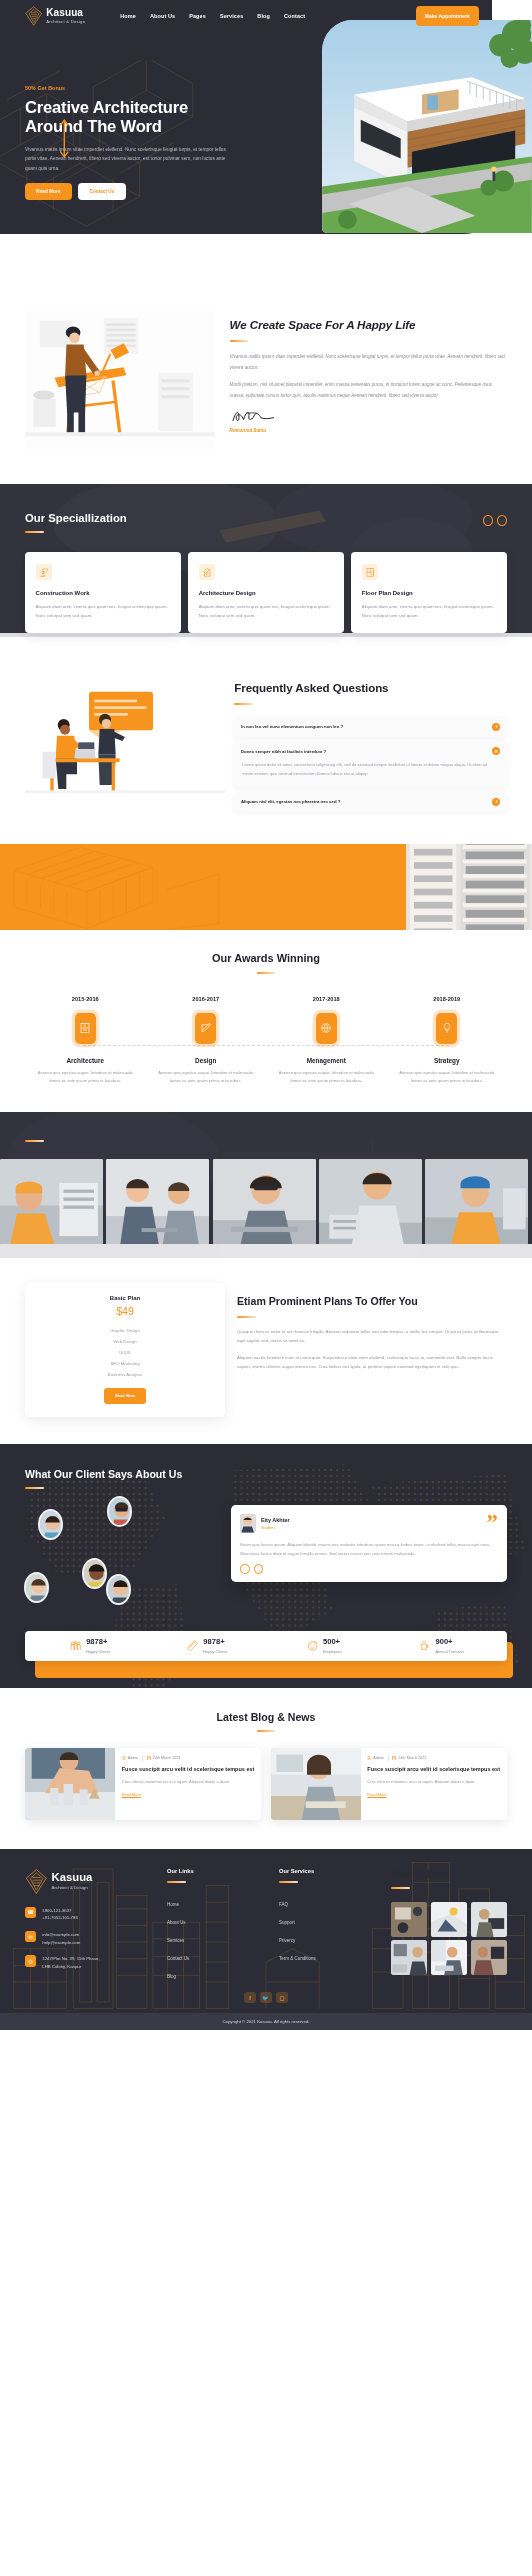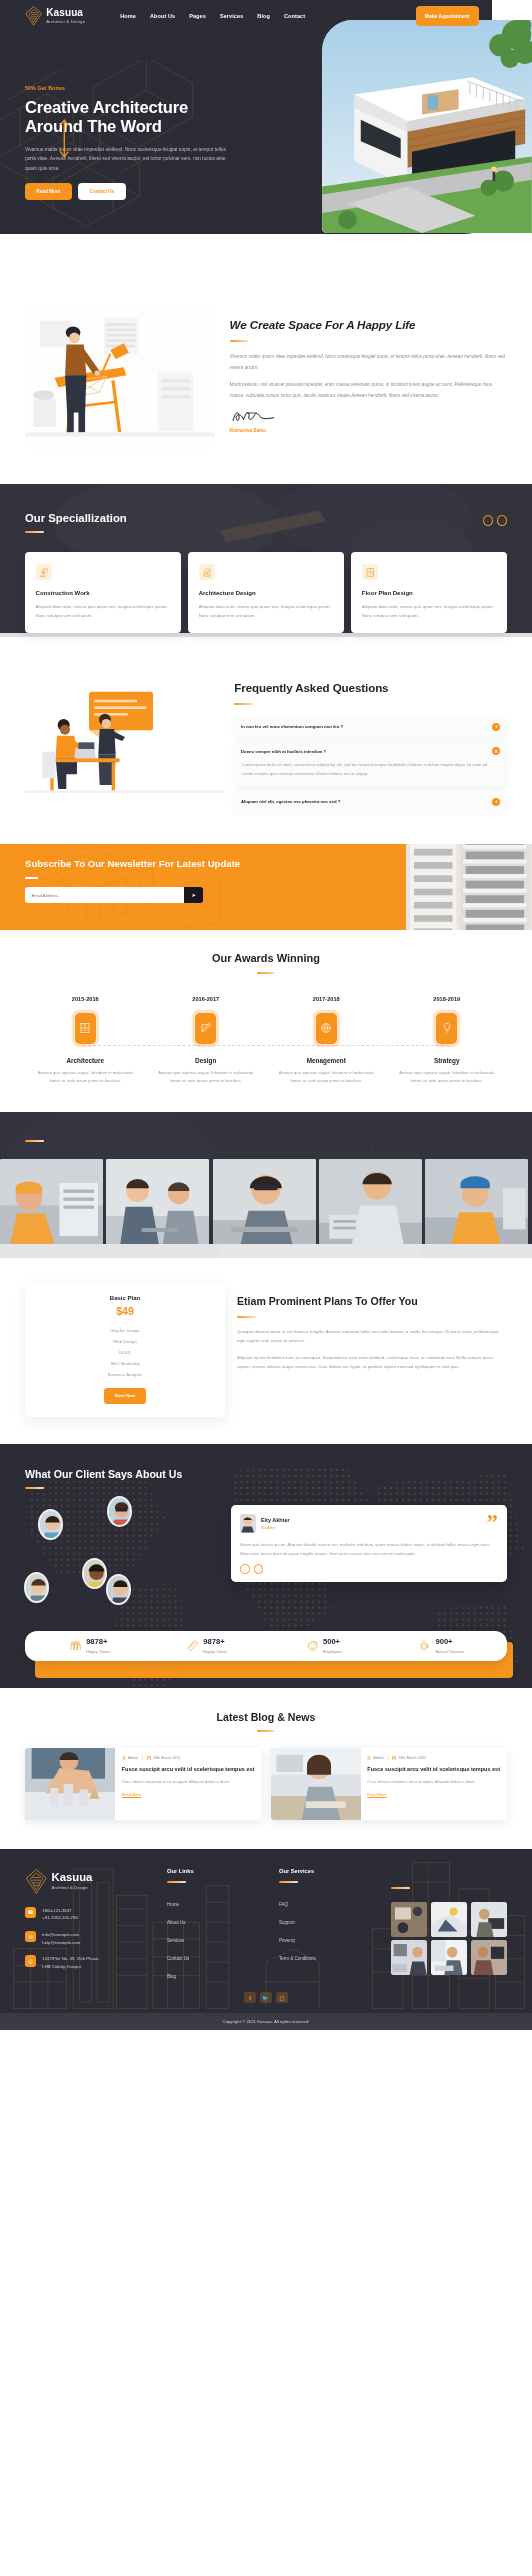--- a/index.html
+++ b/index.html
@@ -172,21 +172,21 @@
   
   .pricing { background:#fff; padding:0 25px 27px; display:flex; gap:12px; align-items:flex-start; }
   .plans { display:flex; gap:8px; flex:0 0 200px; padding-top:2.7px; }
   .plan {
     flex:1; border-radius:4.7px; padding:12px 8px 13.3px; text-align:center;
     box-shadow:0 4px 13.3px rgba(0,0,0,.08); background:#fff;
   }
   .plan.featured { background:#f7941e; margin-top:-5.3px; padding-bottom:17.3px; }
   .plan h3 { font-size:6px; font-weight:bold; color:#22222c; }
   .plan.featured h3 { color:#fff; }
-  .plan .price { font-size:10.6px; font-weight:bold; color:#f7941e; margin-top:4px; }
+  .plan .price { font-size:10.6px; font-weight:normal; color:#f7941e; margin-top:4px; }
   .plan.featured .price { color:#fff; }
   .plan ul { list-style:none; margin-top:8px; }
   .plan li { font-size:4.3px; color:#9a9aa4; padding:3px 0; }
   .plan.featured li { color:#ffe9cf; }
   .plan .cta {
     margin-top:8px; border:none; border-radius:3.3px; background:#f7941e; color:#fff;
     font-size:4.4px; font-weight:bold; padding:5.3px 10.6px; cursor:pointer;
   }
   .plan.featured .cta { background:#17171d; }
   .pricing-text { flex:1; padding-top:14.6px; }
@@ -221,21 +221,21 @@
     font-size:4.7px; display:flex; align-items:center; justify-content:center; cursor:pointer; background:#fff;
   }
 
   
   .stats-wrap { position:relative; padding:20px 25px 27px; }
   .stats-shadow {
     position:absolute; left:35px; right:18.6px; top:31px; height:36px;
     background:#f7941e; border-radius:4px;
   }
   .stats {
-    position:relative; background:#fff; border-radius:12px; padding:7.3px 6.7px;
+    position:relative; background:#fff; border-radius:4px; padding:7.3px 6.7px;
     display:flex; box-shadow:0 2.7px 9.3px rgba(0,0,0,.12);
   }
   .stat { flex:1; display:flex; align-items:center; gap:4.7px; justify-content:center; }
   .stat-ico { width:11.3px; height:11.3px; flex:0 0 11.3px; }
   .stat-num { font-size:7.6px; font-weight:bold; color:#24243a; line-height:1; }
   .stat-lbl { font-size:3.9px; color:#8d8d98; margin-top:2.7px; }
 
   
   .blog { background:#fff; padding:22.6px 25px 29px; }
   .blog h2 { font-size:10.6px; font-weight:bold; text-align:center; color:#22222c; }
@@ -630,28 +630,20 @@
       <g fill="#f7f8fa">
         <rect x="86" y="30" width="96" height="6"></rect>
           <rect x="86" y="52" width="96" height="6"></rect>
         <rect x="86" y="74" width="96" height="6"></rect>
           <rect x="86" y="96" width="96" height="6"></rect>
         <rect x="86" y="118" width="96" height="6"></rect>
           <rect x="86" y="140" width="96" height="6"></rect>
         <rect x="86" y="162" width="96" height="6"></rect>
       </g>
     </svg>
-    <div class="news-inner">
-      <h2>Subscribe To Our Newsletter For Latest Update</h2>
-      <div class="u-bar-w"></div>
-      <div class="news-form">
-        <input type="text" placeholder="Email Address..." style="">
-        <button class="news-send">➤</button>
-      </div>
-    </div>
   </section>
 
   <section class="awards">
     <h2>Our Awards Winning</h2>
     <div class="u-bar ctr"></div>
     <div class="aw-row">
       <div class="aw-line"></div>
 
       <div class="aw-col">
         <div class="aw-year">2015-2016</div>

